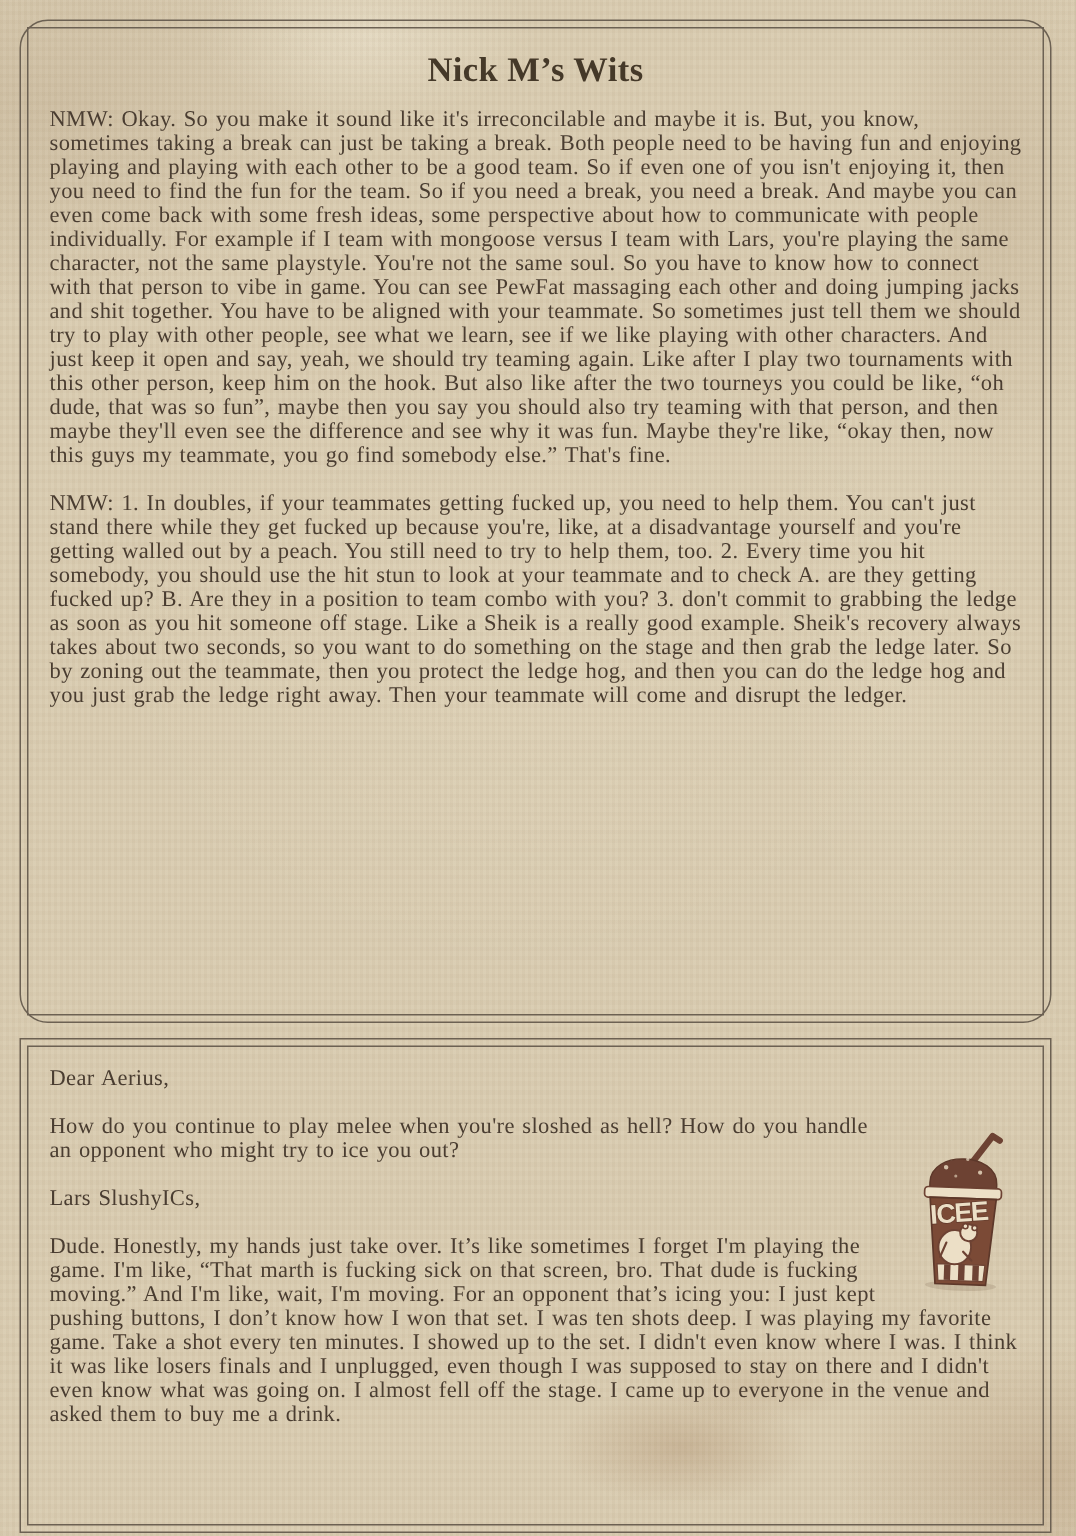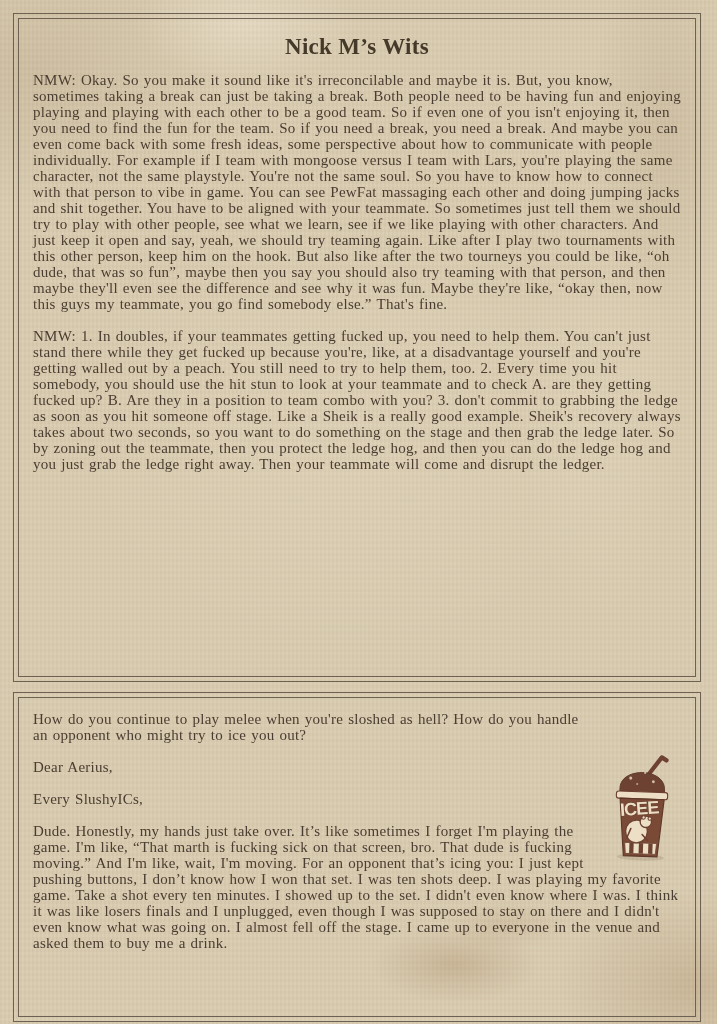--- a/index.html
+++ b/index.html
@@ -44,21 +44,21 @@
     padding:4px;
     background:transparent;
   }
   .panel-inner{
     border:1px solid var(--border);
     width:100%;
     height:100%;
     padding:10px 14px;
     overflow:hidden;
   }
-  .panel-interview{top:13px;height:669px;}
+  .panel-interview{top:13px;height:669px;border-radius:19px;}
   .panel-letter{top:692px;height:330px;}
   .panel-letter .panel-inner{padding-top:13px;}
   .page-title{
     margin:5px 0 12px 0;
     text-align:center;
     font-size:23px;
     font-weight:bold;
     letter-spacing:0.3px;
     color:#453929;
   }
@@ -129,22 +129,22 @@
               <circle cx="43.5" cy="74.5" r="6" style="fill:var(--cup-cream);stroke:var(--cup-brown);stroke-width:1.4"></circle>
               <circle cx="41" cy="70" r="1.8" style="fill:var(--cup-cream);stroke:var(--cup-brown);stroke-width:1.1"></circle>
               <circle cx="47.5" cy="71" r="1.8" style="fill:var(--cup-cream);stroke:var(--cup-brown);stroke-width:1.1"></circle>
               <path d="M28 82 L24 92 M40 88 L46 94" style="stroke:var(--cup-brown);stroke-width:1.6;stroke-linecap:round"></path>
 
               <text x="16" y="67" transform="rotate(-6 38 62)" style="font-family:'Liberation Sans',sans-serif;font-weight:bold;font-size:19px;fill:var(--cup-cream);stroke:var(--cup-brown-dark);stroke-width:0.8;paint-order:stroke;letter-spacing:-1px">ICEE</text>
             </g>
           </svg>
         </div>
         <div class="paras">
+            <p><span>Dear Aerius,</span></p>
             <p><span>How do you continue to play melee when you're sloshed as hell? How do you handle an opponent who might try to ice you out?</span></p>
-            <p><span>Dear Aerius,</span></p>
-            <p><span>Every SlushyICs,</span></p>
+            <p><span>Lars SlushyICs,</span></p>
             <p><span>Dude. Honestly, my hands just take over. It’s like sometimes I forget I'm playing the game. I'm like, “That marth is fucking sick on that screen, bro. That dude is fucking moving.” And I'm like, wait, I'm moving. For an opponent that’s icing you: I just kept pushing buttons, I don’t know how I won </span><span class="u">that set</span><span>. I was ten shots deep. I was playing my favorite game. Take a shot every ten minutes. I showed up to the set. I didn't even know where I was. I think it was like losers finals and I unplugged, even though I was supposed to stay on there and I didn't even know what was going on. I almost fell off the stage. I came up to everyone in the venue and asked them to buy me a drink.</span></p>
           </div>
       </div>
     </div>
   </section>
 
 </div>
 
 </body></html>

